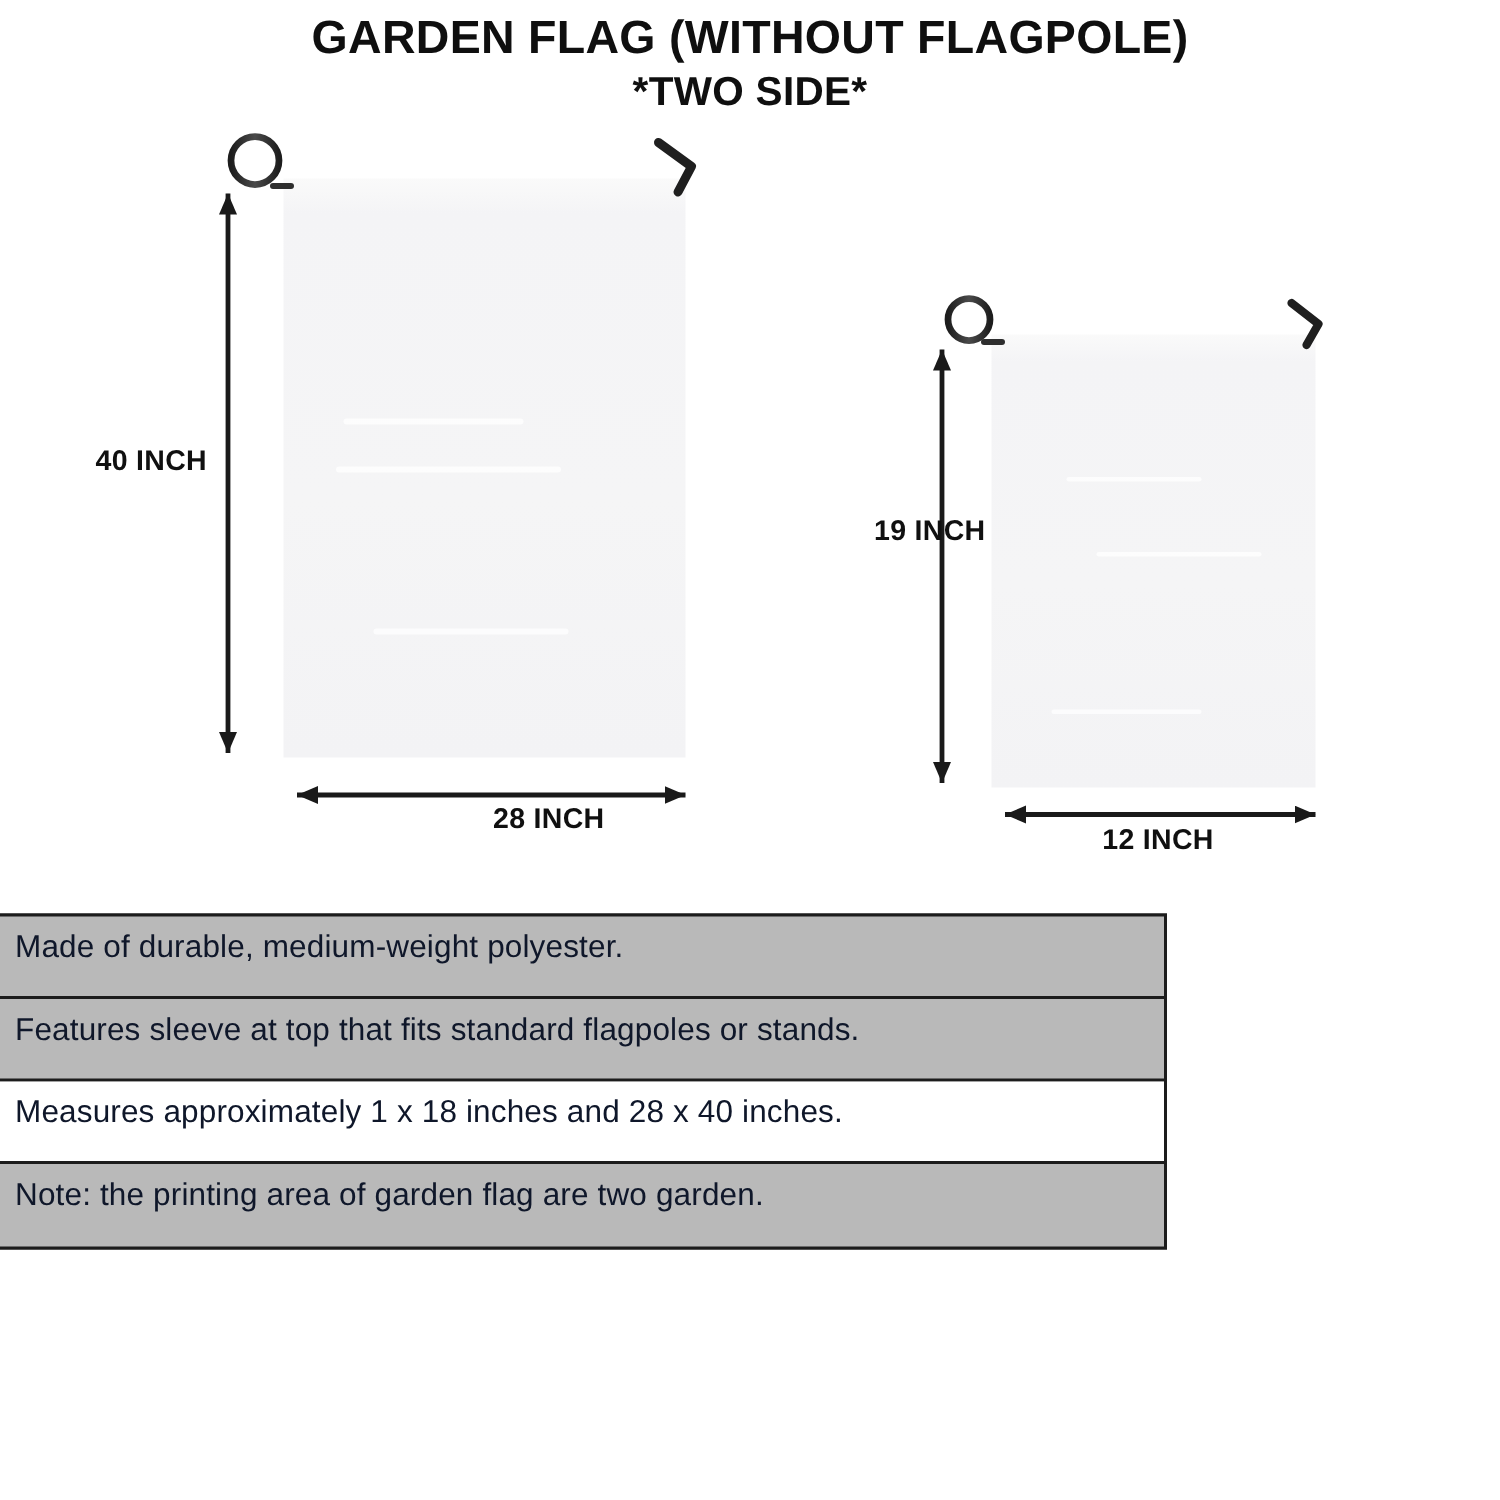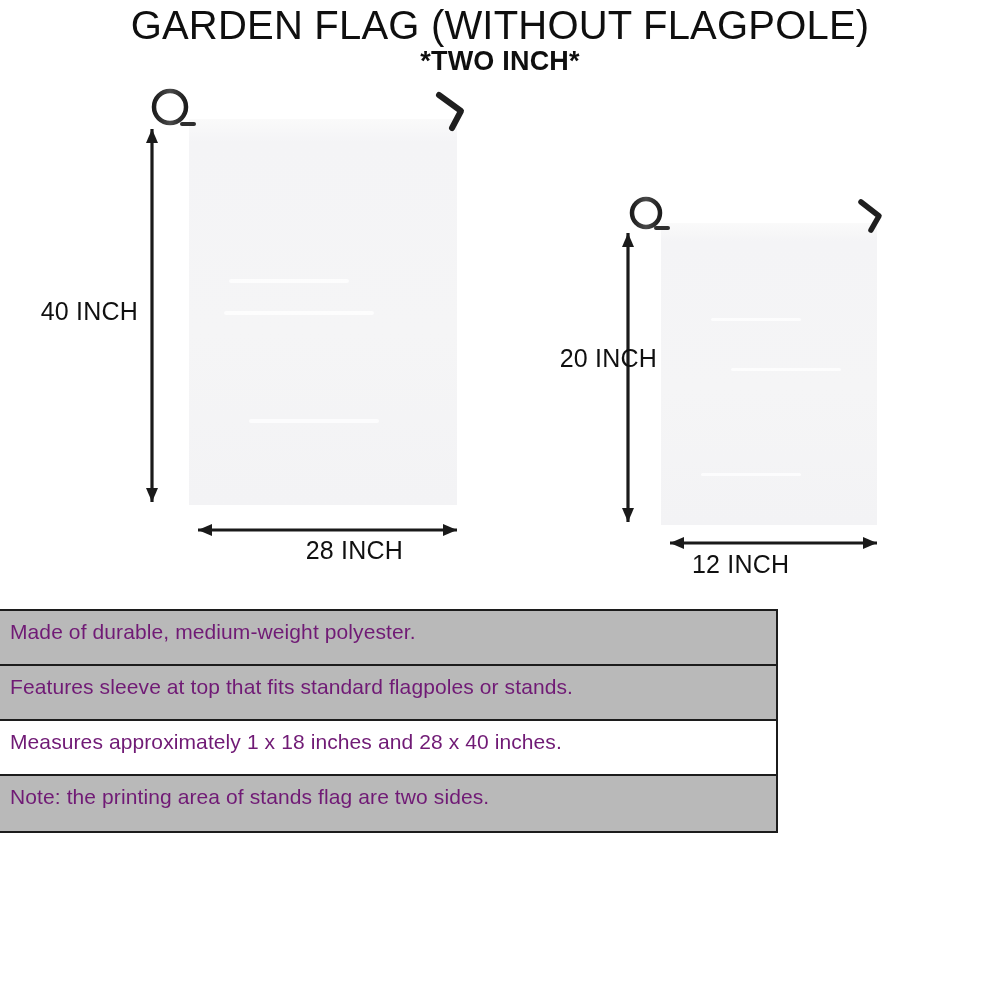--- a/index.html
+++ b/index.html
@@ -15,22 +15,22 @@
 
   
   .title-block {
     position: absolute;
     top: 6px; left: 0;
     width: 1000px;
     text-align: center;
     color: #0f0f0f;
   }
   .title-line1 {
-    font-size: 40px;
-    font-weight: 400;
+    font-size: 31px;
+    font-weight: 700;
     letter-spacing: 0.2px;
     line-height: 38px;
   }
   .title-line2 {
     font-size: 27px;
     font-weight: 800;
     letter-spacing: 0.2px;
     line-height: 34px;
   }
 
@@ -51,60 +51,60 @@
   .diagram-svg {
     position: absolute;
     inset: 0;
     width: 1000px;
     height: 1000px;
   }
 
   
   .dim-label {
     position: absolute;
-    font-size: 25px;
-    font-weight: 400;
+    font-size: 19px;
+    font-weight: 700;
     color: #101010;
     letter-spacing: 0.2px;
   }
   .dim-40 { left: 30px;  top: 297px; width: 108px; text-align: right; }
   .dim-28 { left: 243px; top: 536px; width: 160px; text-align: right; }
   .dim-18 { left: 497px; top: 344px; width: 160px; text-align: right; }
-  .dim-12 { left: 692px; top: 550px; width: 160px; }
+  .dim-12 { left: 692px; top: 550px; width: 160px; text-align: center; }
 
   
   .feature-panel {
     position: absolute;
     left: -2px; top: 609px;
     width: 780px;
     border: 2.5px solid #1c1c1c;
     background: #1c1c1c;
   }
   .feature-row {
     height: 55px;
     padding: 8px 12px 0 10px;
     font-size: 21px;
-    color: #701a75;
+    color: #0f172a;
     letter-spacing: 0.1px;
     line-height: 26px;
     border-bottom: 2.5px solid #1c1c1c;
     overflow: hidden;
   }
   .feature-row:last-child { border-bottom: none; }
   .feature-row.gray  { background: #b9b9b9; }
   .feature-row.white { background: #ffffff; }
 </style>
 </head>
 <body>
 
 <div class="canvas">
 
   <div class="title-block">
     <div class="title-line1">GARDEN FLAG (WITHOUT FLAGPOLE)</div>
-    <div class="title-line2">*TWO INCH*</div>
+    <div class="title-line2">*TWO SIDE*</div>
   </div>
 
   <div class="flag flag-large">
     <div class="streak" style="left:40px; top:160px; width:120px; height:4px;"></div>
     <div class="streak" style="left:35px; top:192px; width:150px; height:4px;"></div>
     <div class="streak" style="left:60px; top:300px; width:130px; height:4px;"></div>
   </div>
 
   <div class="flag flag-small">
     <div class="streak" style="left:50px; top:95px; width:90px; height:3px;"></div>
@@ -136,23 +136,23 @@
 
     <line x1="152" y1="129" x2="152" y2="502" stroke="#1a1a1a" stroke-width="3.2" marker-start="url(#ah)" marker-end="url(#ah)"></line>
     <line x1="198" y1="530" x2="457" y2="530" stroke="#1a1a1a" stroke-width="3.2" marker-start="url(#ah)" marker-end="url(#ah)"></line>
 
     <line x1="628" y1="233" x2="628" y2="522" stroke="#1a1a1a" stroke-width="3.2" marker-start="url(#ah)" marker-end="url(#ah)"></line>
     <line x1="670" y1="543" x2="877" y2="543" stroke="#1a1a1a" stroke-width="3.2" marker-start="url(#ah)" marker-end="url(#ah)"></line>
   </svg>
 
   <div class="dim-label dim-40">40 INCH</div>
   <div class="dim-label dim-28">28 INCH</div>
-  <div class="dim-label dim-18">20 INCH</div>
+  <div class="dim-label dim-18">19 INCH</div>
   <div class="dim-label dim-12">12 INCH</div>
 
   <div class="feature-panel">
     <div class="feature-row gray">Made of durable, medium-weight polyester.</div>
     <div class="feature-row gray">Features sleeve at top that fits standard flagpoles or stands.</div>
     <div class="feature-row white">Measures approximately 1 x 18 inches and 28 x 40 inches.</div>
-    <div class="feature-row gray">Note: the printing area of stands flag are two sides.</div>
+    <div class="feature-row gray">Note: the printing area of garden flag are two garden.</div>
   </div>
 
 </div>
 
 </body></html>

